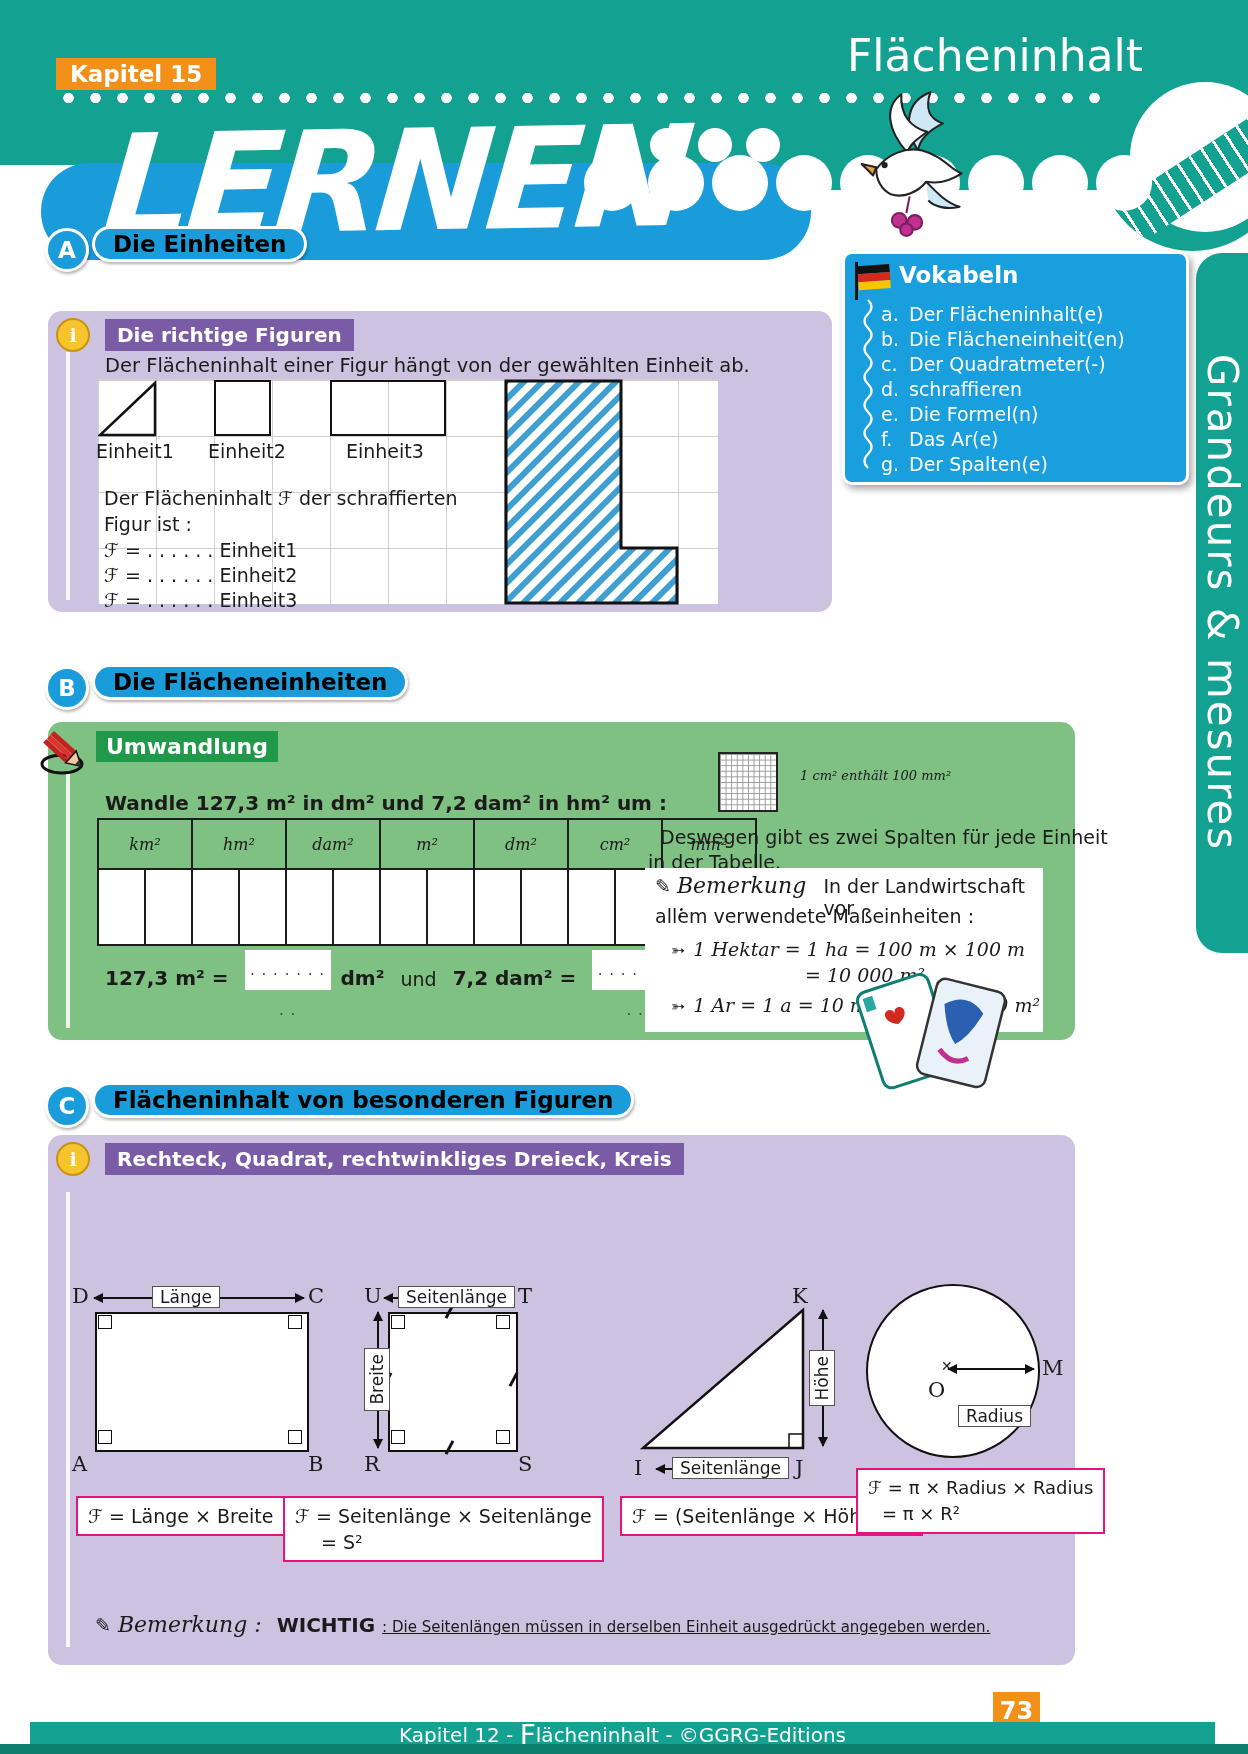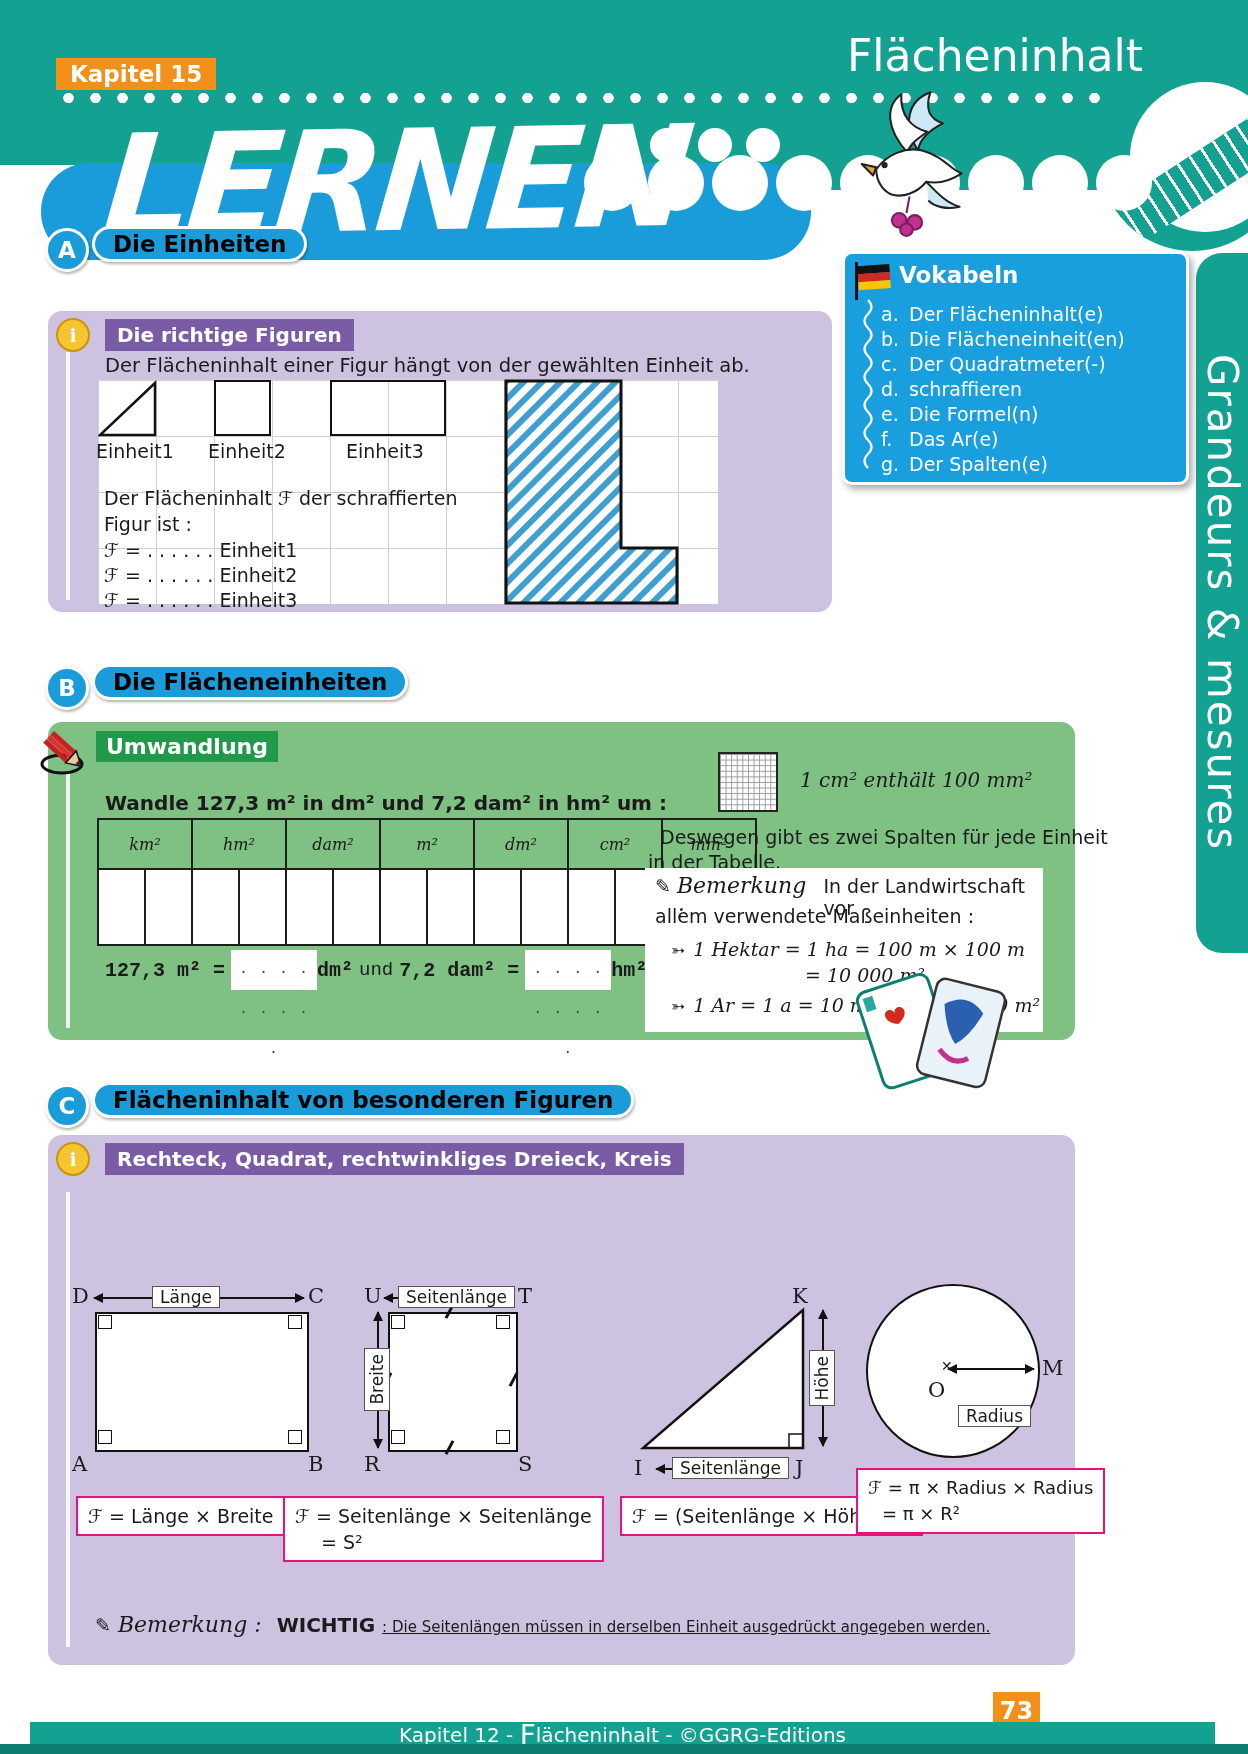--- a/index.html
+++ b/index.html
@@ -263,33 +263,33 @@
       <td></td>
           <td></td>
       <td></td>
           <td></td>
       <td></td>
           <td></td>
     </tr>
   </tbody>
     </table>
 
-  <div class="abs" style="left:105px;top:950px;display:flex;align-items:center;gap:6px;font-family:Liberation Mono, monospace;">
+  <div class="abs" style="left:105px;top:950px;display:flex;align-items:flex-end;gap:16px;">
     <span class="b" style="font-size:20px;">127,3 m² =</span>
     <span class="ansbox">. . . . . . . . .</span>
     <span class="b" style="font-size:20px;margin-left:-6px;">dm²</span>
     <span style="font-size:19px;">und</span>
     <span class="b" style="font-size:20px;">7,2 dam² =</span>
     <span class="ansbox">. . . . . . . . .</span>
     <span class="b" style="font-size:20px;margin-left:-6px;">hm²</span>
   </div>
 
   <div class="abs" style="left:718px;top:752px;width:56px;height:56px;background:#fff;border:2px solid #222;
        background-image:linear-gradient(#999 1px,transparent 1px),linear-gradient(90deg,#999 1px,transparent 1px);background-size:5.6px 5.6px;"></div>
-  <div class="txt mi" style="left:800px;top:768px;font-size:20px;">1 cm² enthält 100 mm²</div>
+  <div class="txt mi" style="left:800px;top:768px;font-size:13px;">1 cm² enthält 100 mm²</div>
   <div class="txt" style="left:660px;top:826px;">Deswegen gibt es zwei Spalten für jede Einheit</div>
   <div class="txt" style="left:648px;top:851px;">in der Tabelle.</div>
 
   <div class="remark-box">
     <div style="position:absolute;left:10px;top:5px;display:flex;align-items:baseline;gap:6px;">
       <span style="font-size:19px;">✎</span>
       <span class="mi" style="font-size:22px;">Bemerkung :</span>
       <span style="font-size:19px;margin-left:8px;">In der Landwirtschaft vor</span>
     </div>
     <div style="position:absolute;left:10px;top:37px;font-size:19px;">allem verwendete Maßeinheiten :</div>

